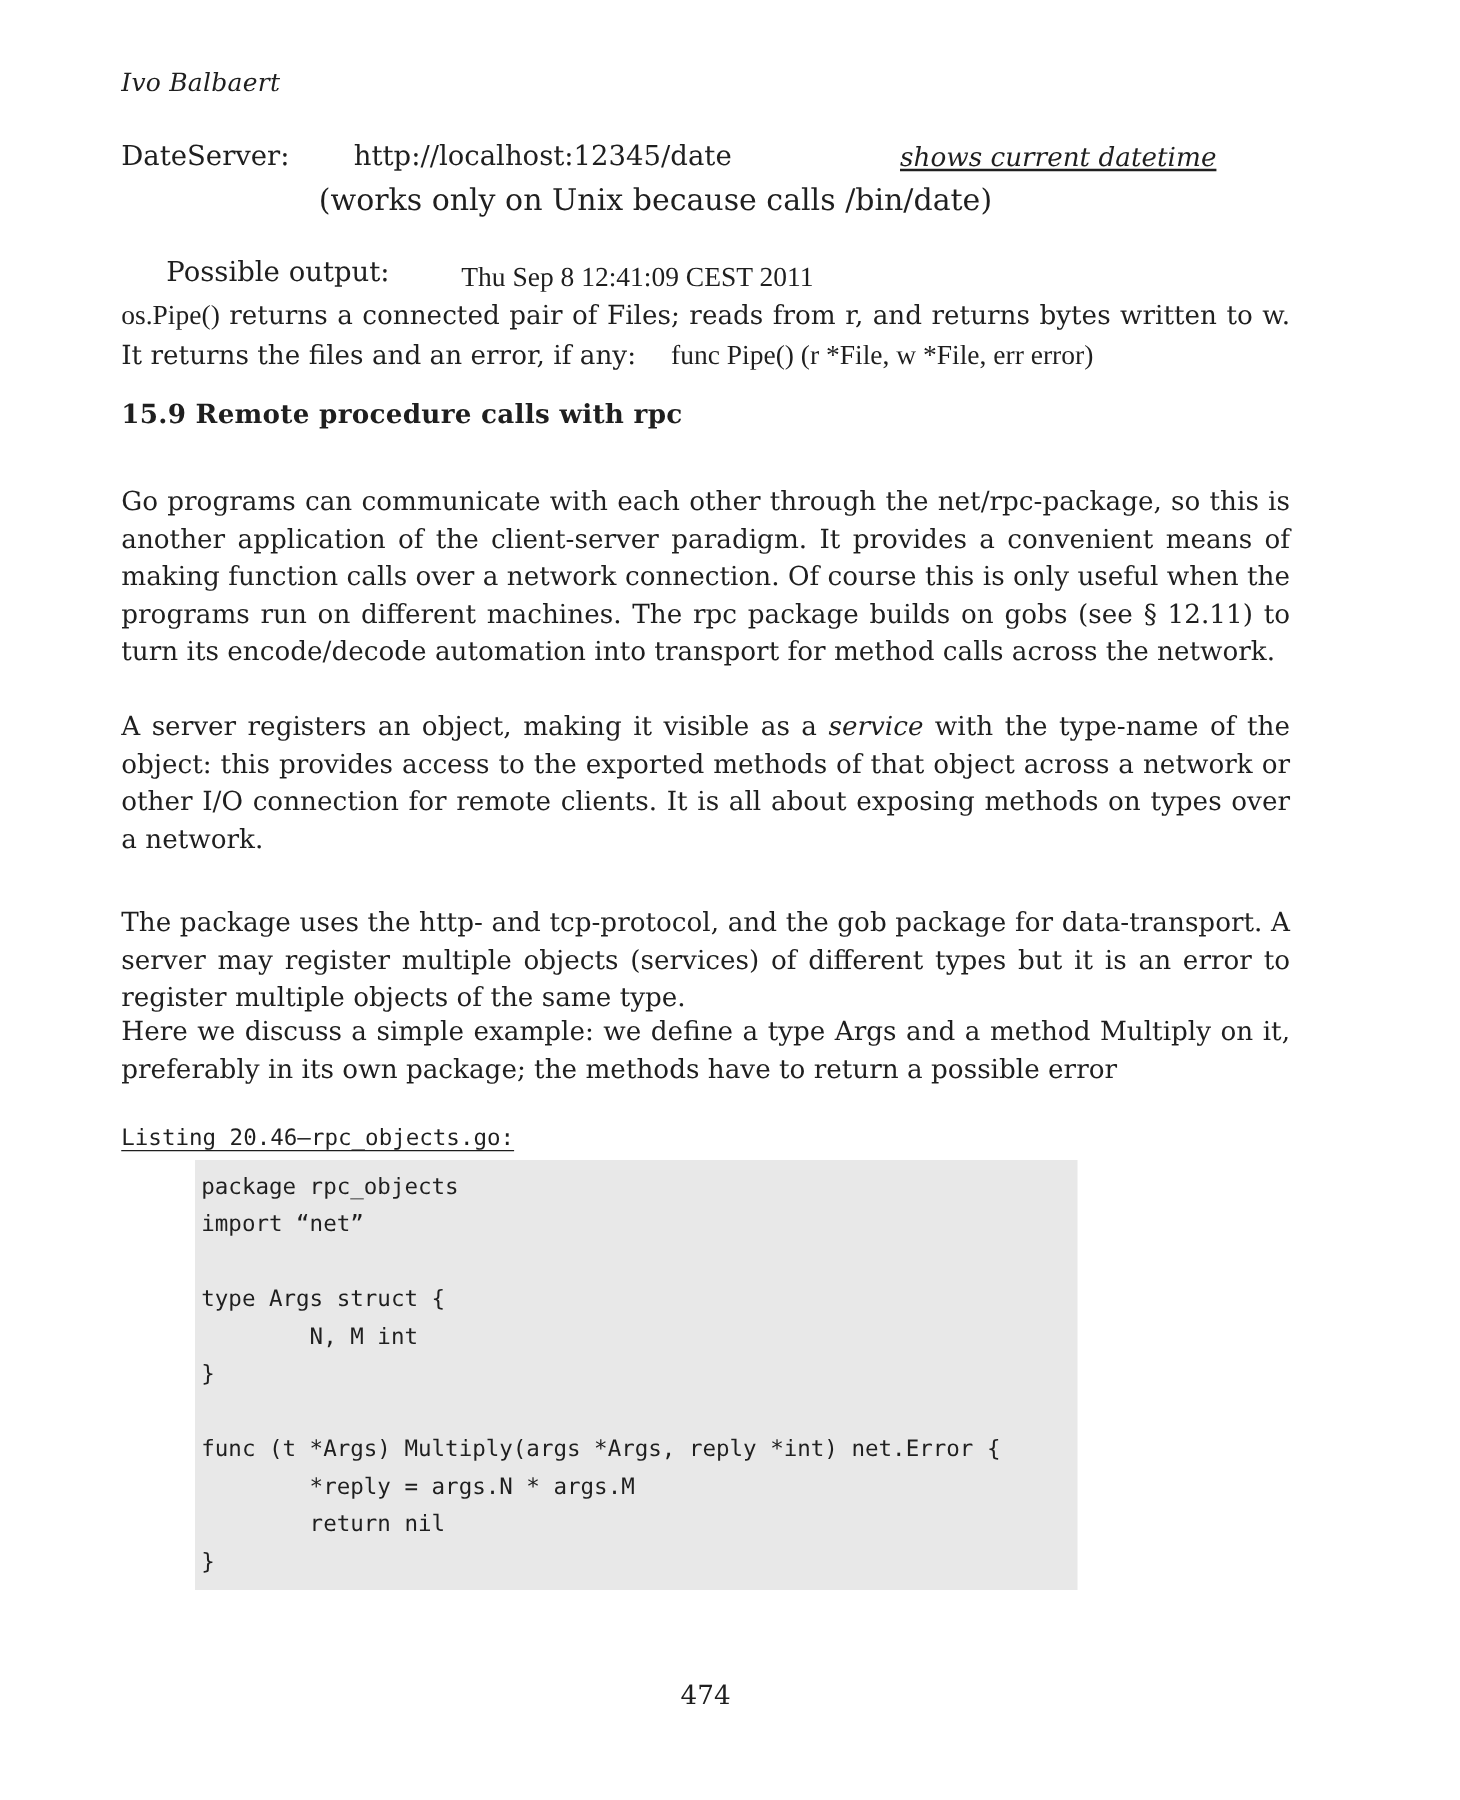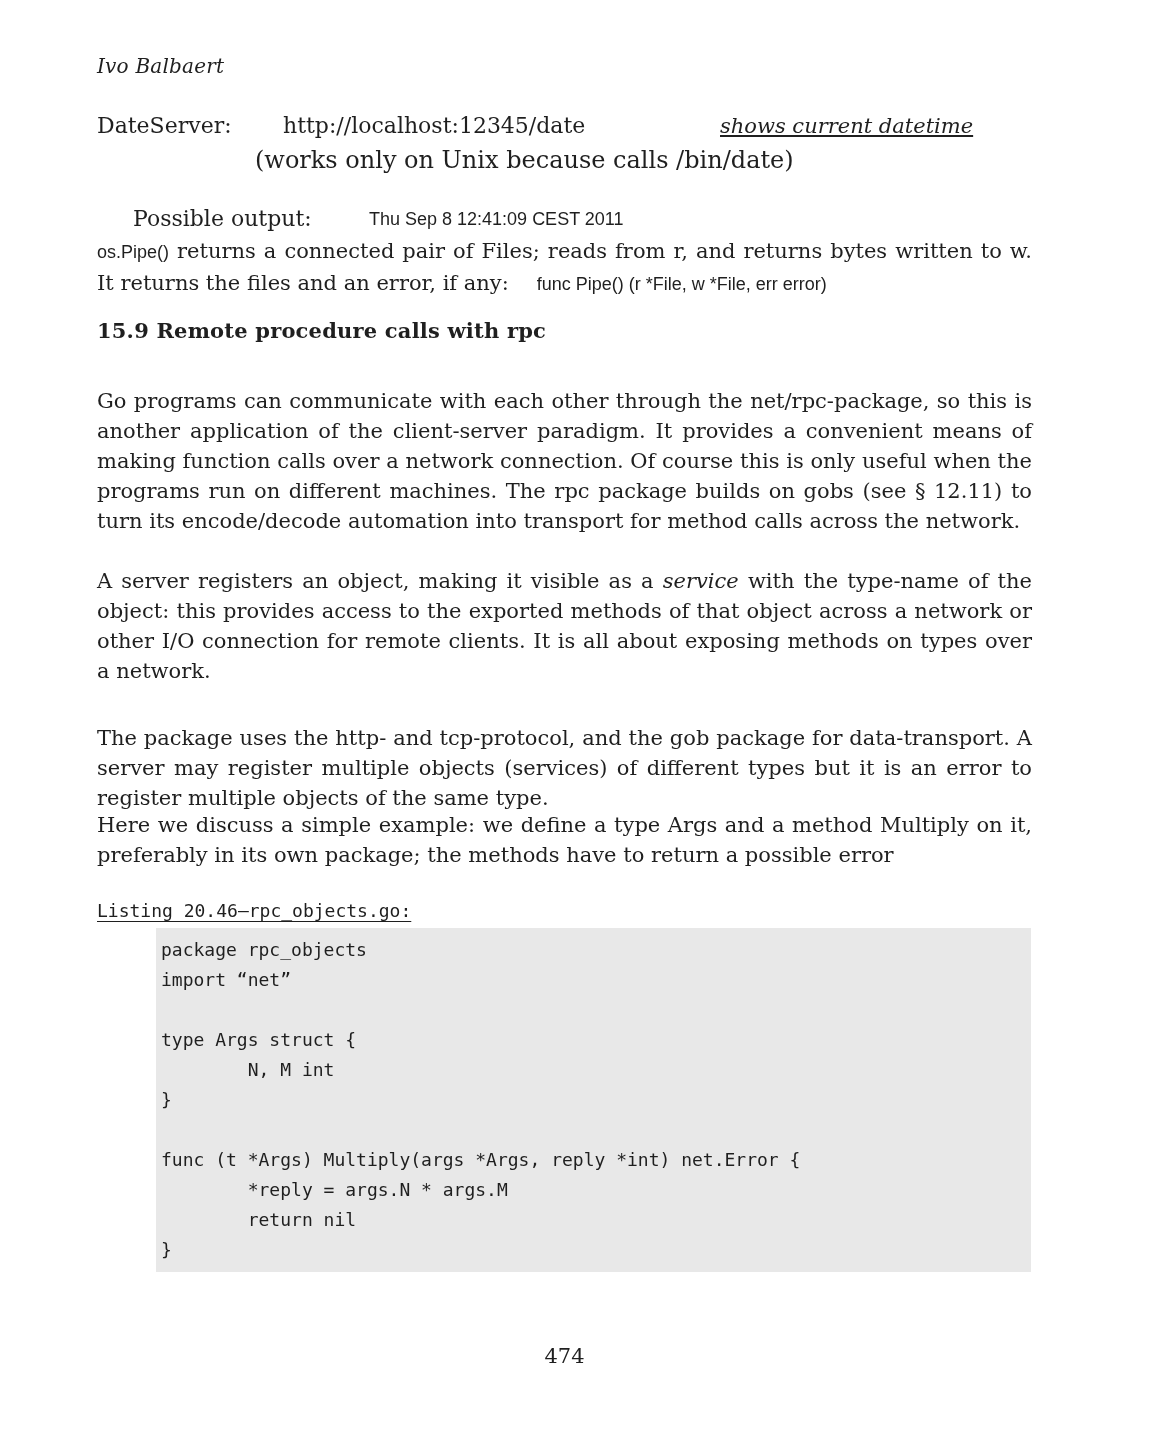--- a/index.html
+++ b/index.html
@@ -24,21 +24,21 @@
   .ds-note  { position: absolute; left: 623px; top: 1px; font-style: italic; font-size: 21px; text-decoration: underline; }
   .subnote  { position: absolute; top: 146px; left: 158px; font-size: 24px; }
 
   .out-row { position: absolute; top: 206px; left: 0; width: 935px; height: 32px; font-size: 22px; margin-left: 36px; }
   .out-label { position: absolute; left: 0; top: 0; }
   .out-value { position: absolute; left: 236px; top: 3px; }
 
   .u { text-underline-offset: 3px; text-decoration-thickness: 1.3px; }
   .it { font-style: italic; }
 
-  .mono { font-family: Liberation Sans, sans-serif; font-size: 18px; }
+  .mono { font-family: Liberation Serif, serif; font-size: 22px; }
 
   .body { font-size: 21px; line-height: 30px; text-align: justify; }
   .pipe { position: absolute; top: 236px; left: 0; width: 935px; line-height: 31px; }
   .pipe-spacer { display: inline-block; width: 28px; }
 
   .heading {
     position: absolute; top: 318px; left: 0;
     font-size: 21px; font-weight: bold; letter-spacing: 0.2px;
   }
 
@@ -48,21 +48,21 @@
   .p4 { position: absolute; top: 810px; left: 0; width: 935px; }
 
   .caption {
     position: absolute; top: 900px; left: 0;
     font-family: "DejaVu Sans Mono", "Liberation Mono", monospace;
     font-size: 18px;
     text-decoration: underline; text-underline-offset: 4px;
   }
   .code {
     position: absolute; top: 928px; left: 59px;
-    width: 875px; height: 344px;
+    width: 706px; height: 344px;
     background: var(--code-bg, #e8e8e8);
     font-family: "DejaVu Sans Mono", "Liberation Mono", monospace;
     font-size: 18px; line-height: 30px;
     white-space: pre;
     padding: 7px 0 0 5px;
   }
 
   .pagenum {
     position: absolute; top: 1344px; left: 0; width: 935px;
     text-align: center; font-size: 21px;

